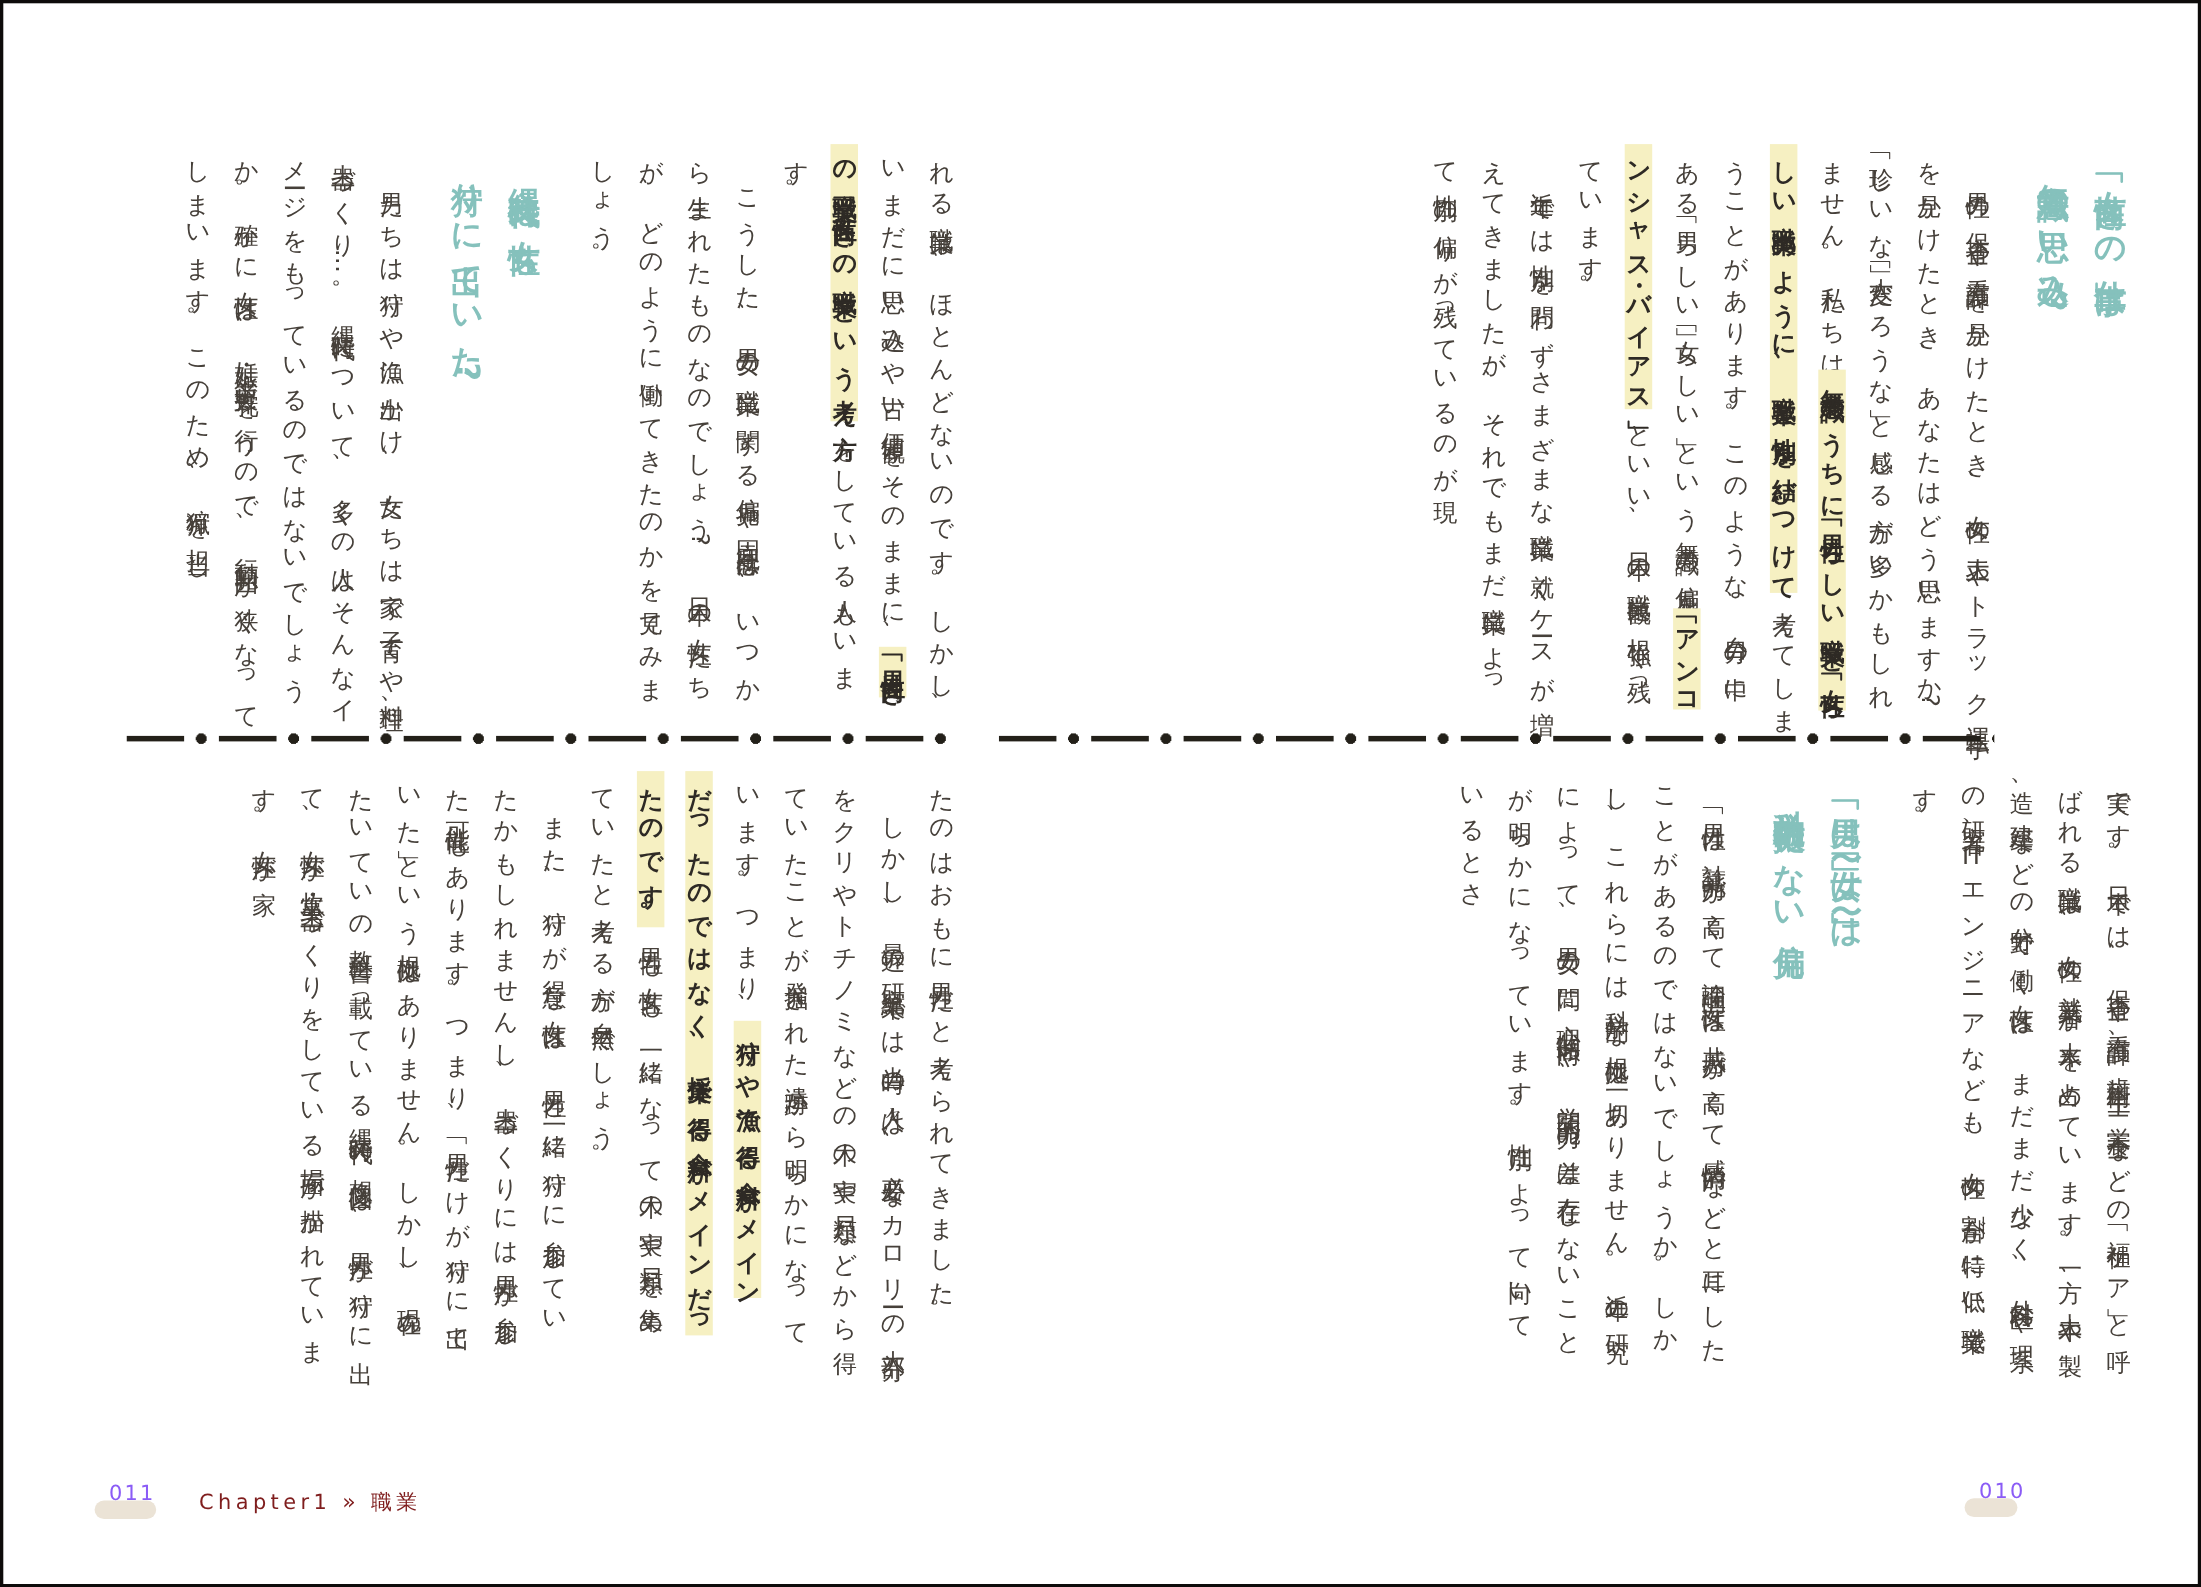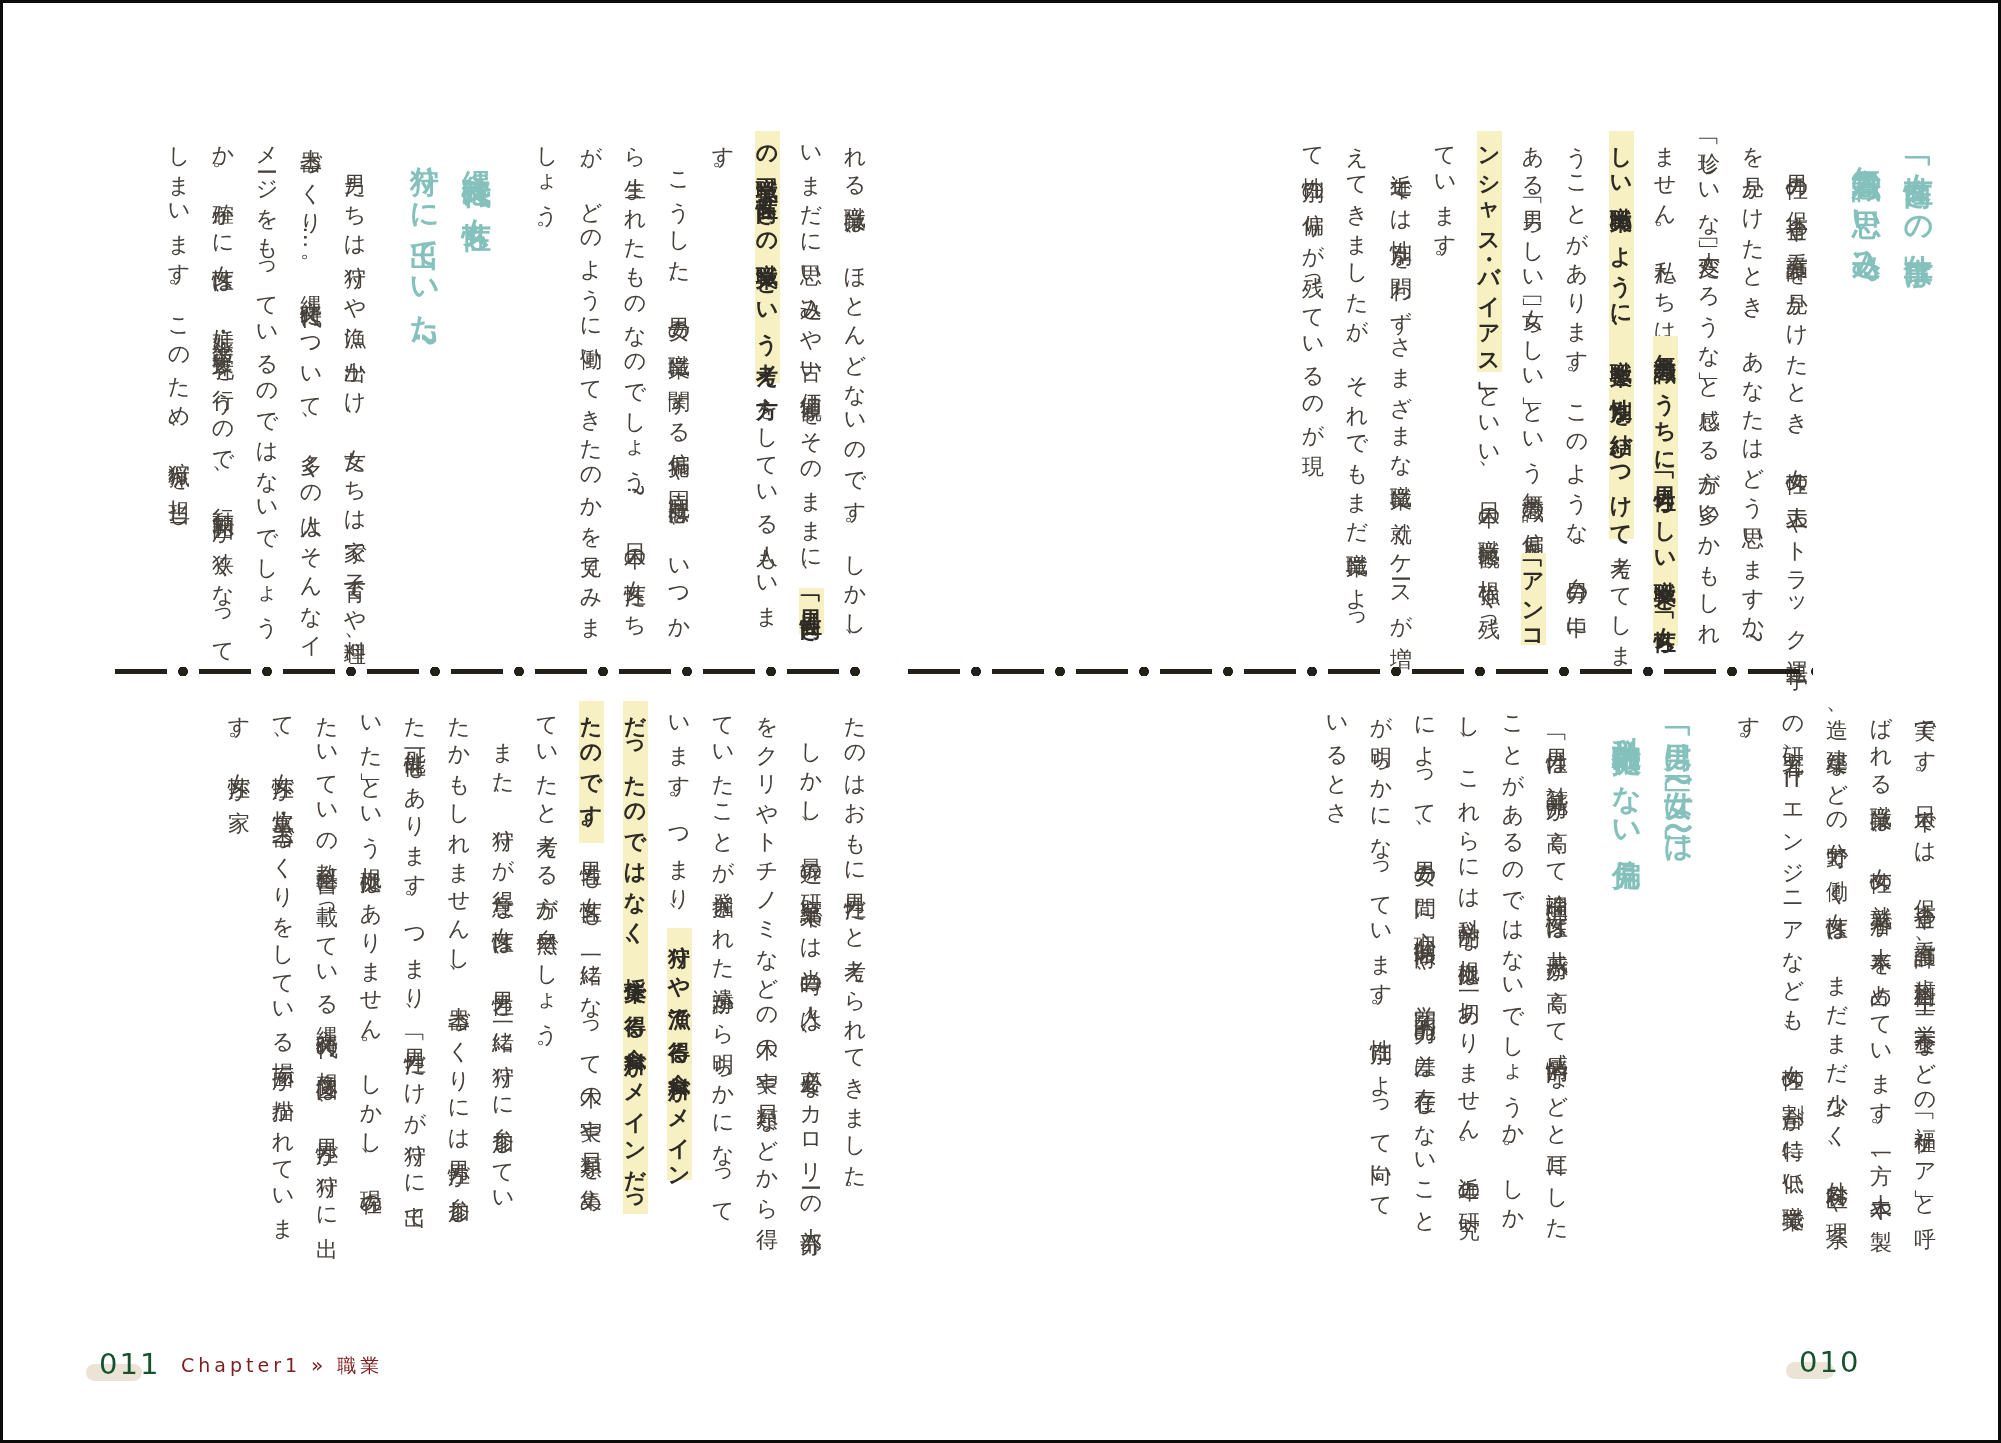--- a/index.html
+++ b/index.html
@@ -53,21 +53,21 @@
     background-repeat:repeat-x, repeat-x;
   }
   
   .pagefoot{position:absolute;height:40px;}
   .pill{
     position:absolute;left:-13px;top:17px;width:56px;height:17px;
     border-radius:9px;background:#ebe3d6;
   }
   .pnum{
     position:relative;z-index:1;
-    font-size:29px;letter-spacing:2px;color:#14532d;
+    font-size:19px;letter-spacing:2px;color:#8b5cf6;
   }
   .chapterline{
     position:absolute;left:178px;top:1350px;
     font-size:19px;letter-spacing:4px;color:#7f1d1d;
     white-space:nowrap;
   }
   .chapterline .chv{margin:0 10px;font-size:20px;}
 </style>
 </head>
 <body>

